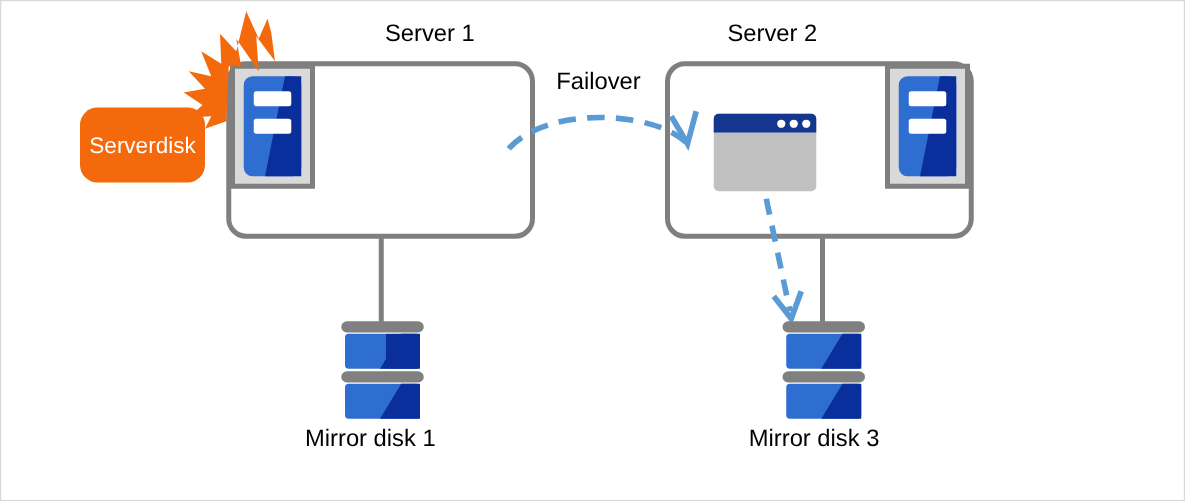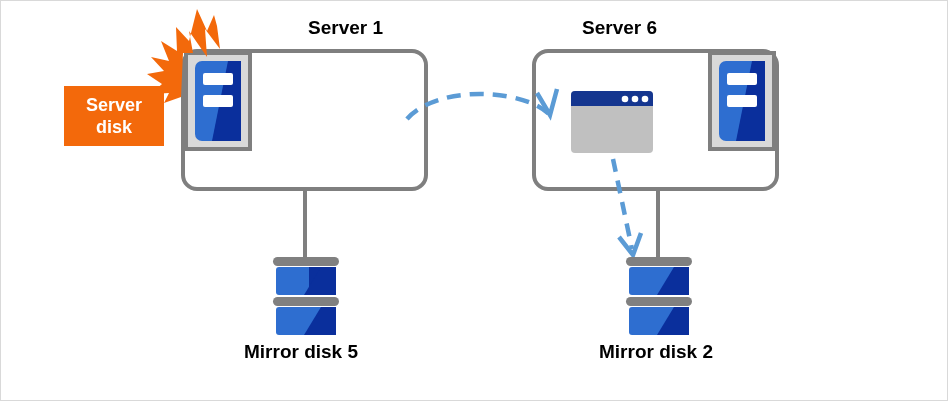--- a/index.html
+++ b/index.html
@@ -9,21 +9,20 @@
   }
   #diagram-root {
     position: relative;
     width: 948px;
     height: 401px;
     background: #ffffff;
     border: 1px solid #d9d9d9;
     box-sizing: border-box;
     font-family: "Liberation Sans", sans-serif;
     overflow: hidden;
-    font-weight: bold;
   }
   #vector-layer {
     position: absolute;
     left: 0;
     top: 0;
     width: 948px;
     height: 401px;
     pointer-events: none;
   }
 
@@ -44,23 +43,23 @@
   #label-mirror-disk-2 { left: 598px; top: 340px; }
 
   
   #server-fails-badge {
     position: absolute;
     left: 63px;
     top: 85px;
     width: 100px;
     height: 60px;
     background: #f3690b;
-    border-radius: 0;
+    border-radius: 14px;
     display: flex;
-    flex-direction: column;
+    flex-direction: row;
     align-items: center;
     justify-content: center;
     color: #ffffff;
     font-size: 18px;
     line-height: 1.25;
     font-family: "Liberation Sans", sans-serif;
   }
 </style>
 </head>
 <body>
@@ -139,26 +138,27 @@
       <rect x="628" y="266" width="60" height="28" rx="3" ry="3" fill="#2e6ed0"></rect>
       <path d="M 673 266 L 688 266 L 688 294 L 656 294 Z" fill="#0a2f9c"></path>
       <rect x="625" y="296" width="66" height="9" rx="4.5" ry="4.5" fill="#808080"></rect>
       <rect x="628" y="306" width="60" height="28" rx="3" ry="3" fill="#2e6ed0"></rect>
       <path d="M 673 306 L 688 306 L 688 334 L 656 334 Z" fill="#0a2f9c"></path>
     </g>
   </svg>
 
   <div class="txt" id="label-server1">Server 1</div>
 
-  <div class="txt" id="label-server2">Server 6</div>
+  <div class="txt" id="label-server2">Server 2</div>
+
+  <div class="txt" id="label-failover">Failover</div>
 
 
+  <div class="txt" id="label-mirror-disk-1">Mirror disk 1</div>
 
-  <div class="txt" id="label-mirror-disk-1">Mirror disk 5</div>
-
-  <div class="txt" id="label-mirror-disk-2">Mirror disk 2</div>
+  <div class="txt" id="label-mirror-disk-2">Mirror disk 3</div>
 
   <div id="server-fails-badge">
     <span>Server</span>
     <span>disk</span>
   </div>
 
 </div>
 
 </body></html>

